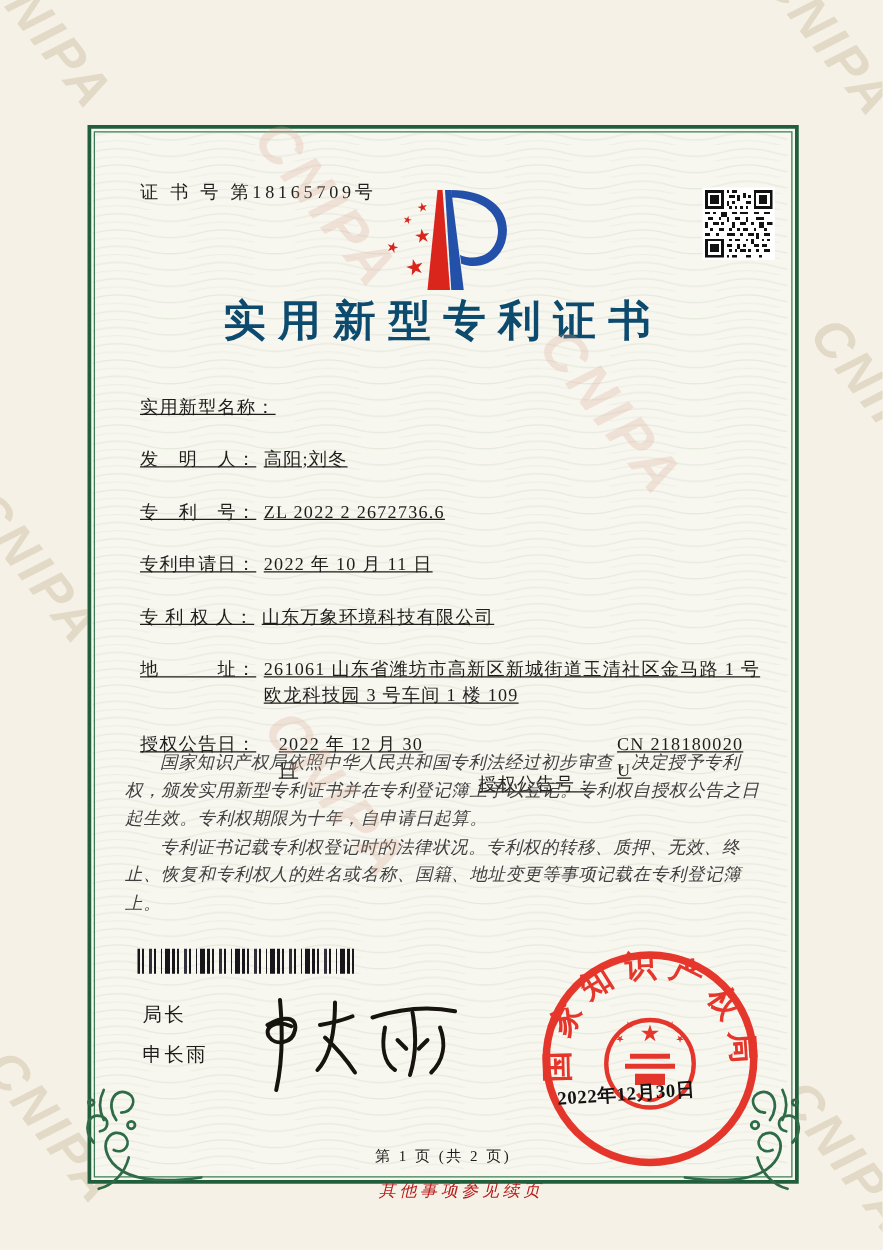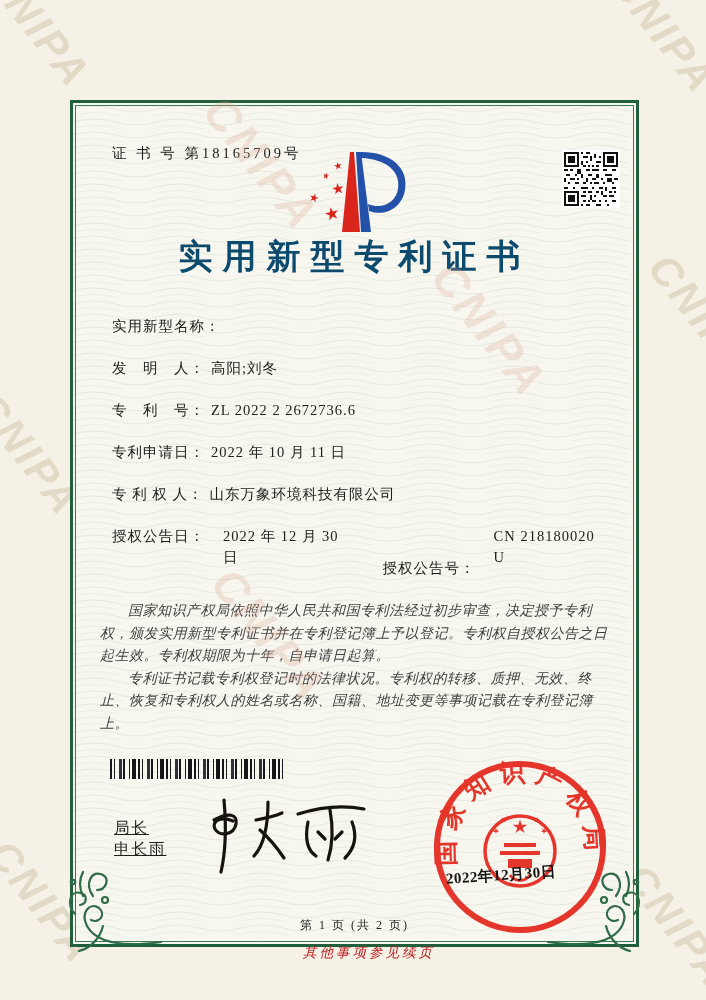--- a/index.html
+++ b/index.html
@@ -45,21 +45,21 @@
   
   .cert-no{position:absolute;left:36px;top:38px;font-size:14.5px;letter-spacing:3px;}
   .qr{position:absolute;left:486px;top:44px;width:54px;height:54px;background:#fff;padding:2px;}
   .logo{position:absolute;left:50%;top:40px;transform:translateX(-50%);}
   .title{
     position:absolute;top:128px;width:100%;text-align:center;
     font-size:34px;font-weight:bold;letter-spacing:10px;color:#0c4a6e;
   }
 
   
-  .rows{position:absolute;left:36px;top:210px;right:24px;font-size:14.5px;}
+  .rows{position:absolute;left:36px;top:210px;right:24px;font-size:14.5px;text-decoration:underline;}
   .frow{display:flex;line-height:21px;margin-bottom:21px;}
   .flabel{flex:0 0 auto;white-space:pre;letter-spacing:1px;}
   .fvalue{flex:1 1 auto;margin-left:6px;letter-spacing:1px;}
   .frow.addr{margin-bottom:18px;}
   .frow.grant{display:flex;}
   .grant .g2{margin-left:26px;margin-top:32px;}
   .gv{margin-left:18px;letter-spacing:1px;}
 
   
   .paras{
@@ -73,22 +73,22 @@
   .barcode{
     position:absolute;left:34px;top:653px;width:177px;height:20px;
     background:repeating-linear-gradient(90deg,
       #15151a 0 2px, transparent 2px 4px,
       #1a1a1f 4px 5px, transparent 5px 9px,
       #30303a 9px 12px, transparent 12px 13px,
       #15151a 13px 15px, transparent 15px 19px,
       #1a1a1f 19px 20px, transparent 20px 22px,
       #15151a 22px 26px, transparent 26px 28px);
   }
-  .sig-block{position:absolute;left:38px;top:712px;font-size:15.5px;letter-spacing:2px;text-decoration:underline;}
-  .sig-block .name{}
+  .sig-block{position:absolute;left:38px;top:696px;font-size:15.5px;letter-spacing:2px;}
+  .sig-block .name{margin-top:11px;}
   .sig-svg{position:absolute;left:118px;top:684px;}
 
   .seal{position:absolute;left:356px;top:653px;width:176px;height:176px;}
   .seal-date{
     position:absolute;left:352px;top:760px;width:146px;text-align:center;
     font-size:15px;font-weight:bold;color:#151311;letter-spacing:0.5px;
     transform:rotate(-4deg);white-space:nowrap;
   }
 
   .page-info{
@@ -271,20 +271,24 @@
         <span class="fvalue">ZL 2022 2 2672736.6</span>
       </div>
       <div class="frow">
         <span class="flabel">专利申请日：</span>
         <span class="fvalue">2022 年 10 月 11 日</span>
       </div>
       <div class="frow">
         <span class="flabel">专 利 权 人：</span>
         <span class="fvalue">山东万象环境科技有限公司</span>
       </div>
+      <div class="frow addr">
+        <span class="flabel">地　　　址：</span>
+        <span class="fvalue" style="max-width:398px;">261061 山东省潍坊市高新区新城街道玉清社区金马路 1 号 欧龙科技园 3 号车间 1 楼 109</span>
+      </div>
       <div class="frow grant">
         <span class="flabel">授权公告日：</span>
         <span class="gv">2022 年 12 月 30 日</span>
         <span class="flabel g2">授权公告号：</span>
         <span class="gv">CN 218180020 U</span>
       </div>
     </div>
 
     <div class="paras">
       <p>国家知识产权局依照中华人民共和国专利法经过初步审查，决定授予专利权，颁发实用新型专利证书并在专利登记簿上予以登记。专利权自授权公告之日起生效。专利权期限为十年，自申请日起算。</p>

